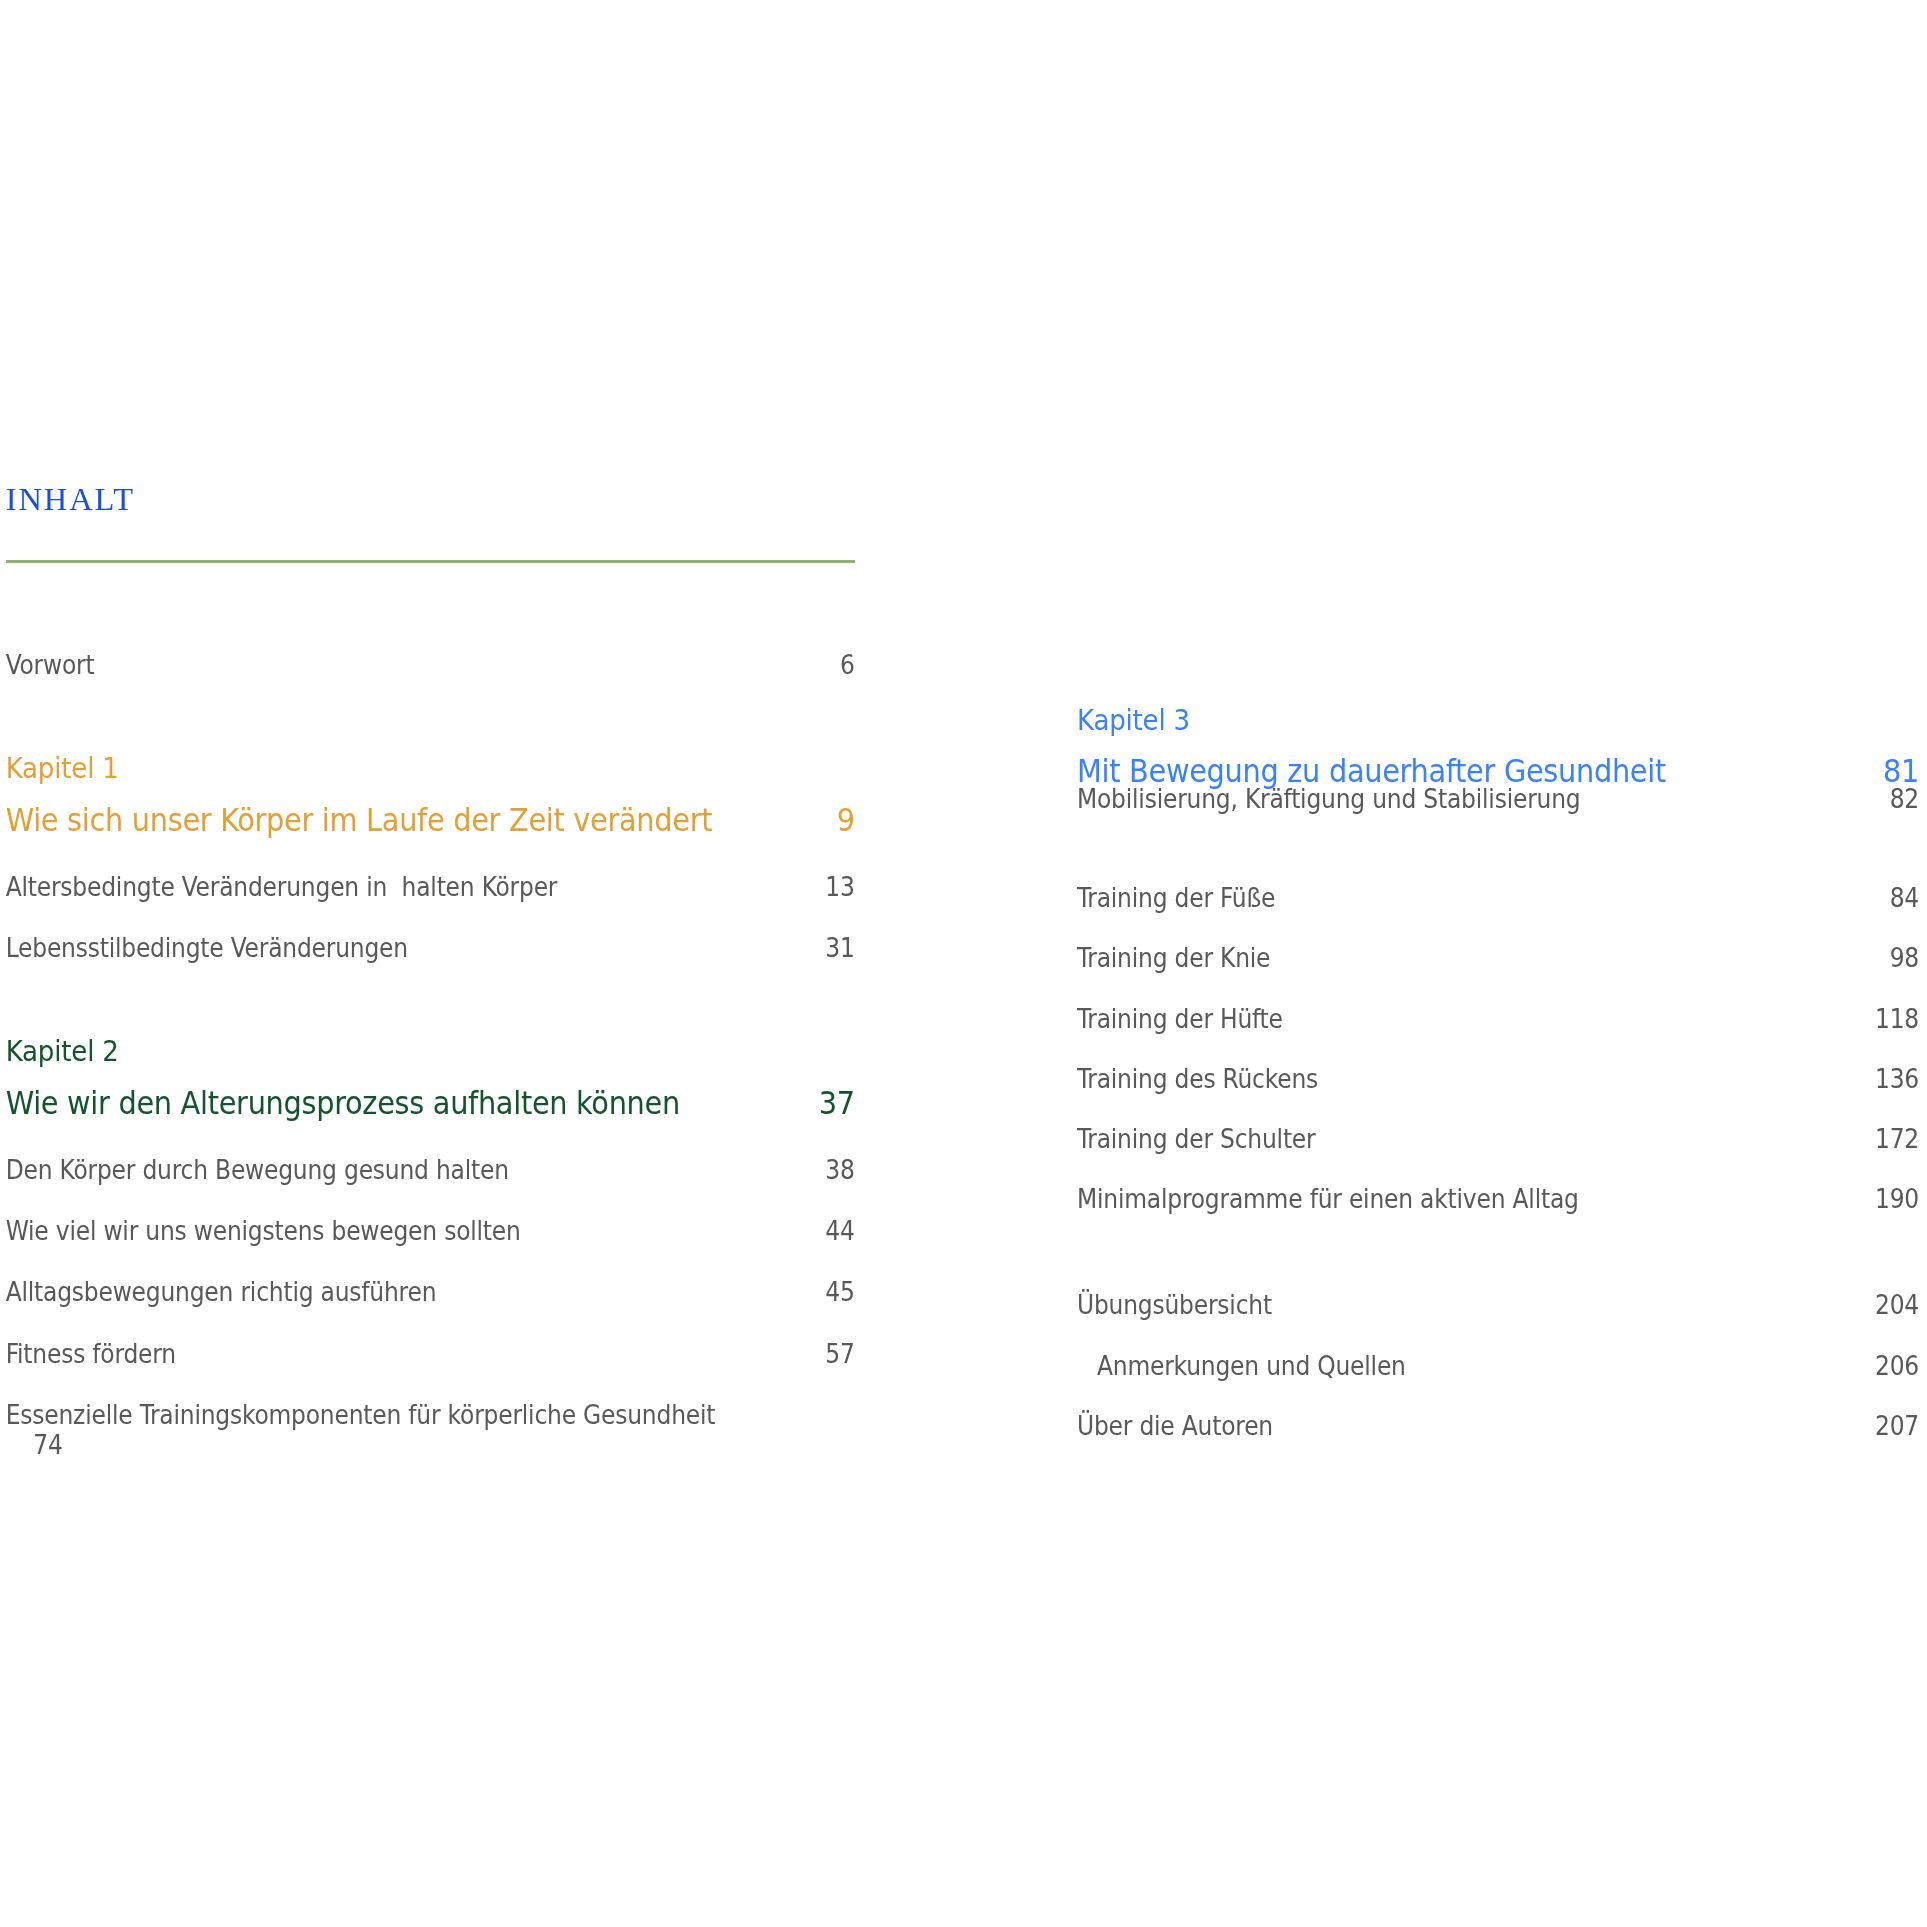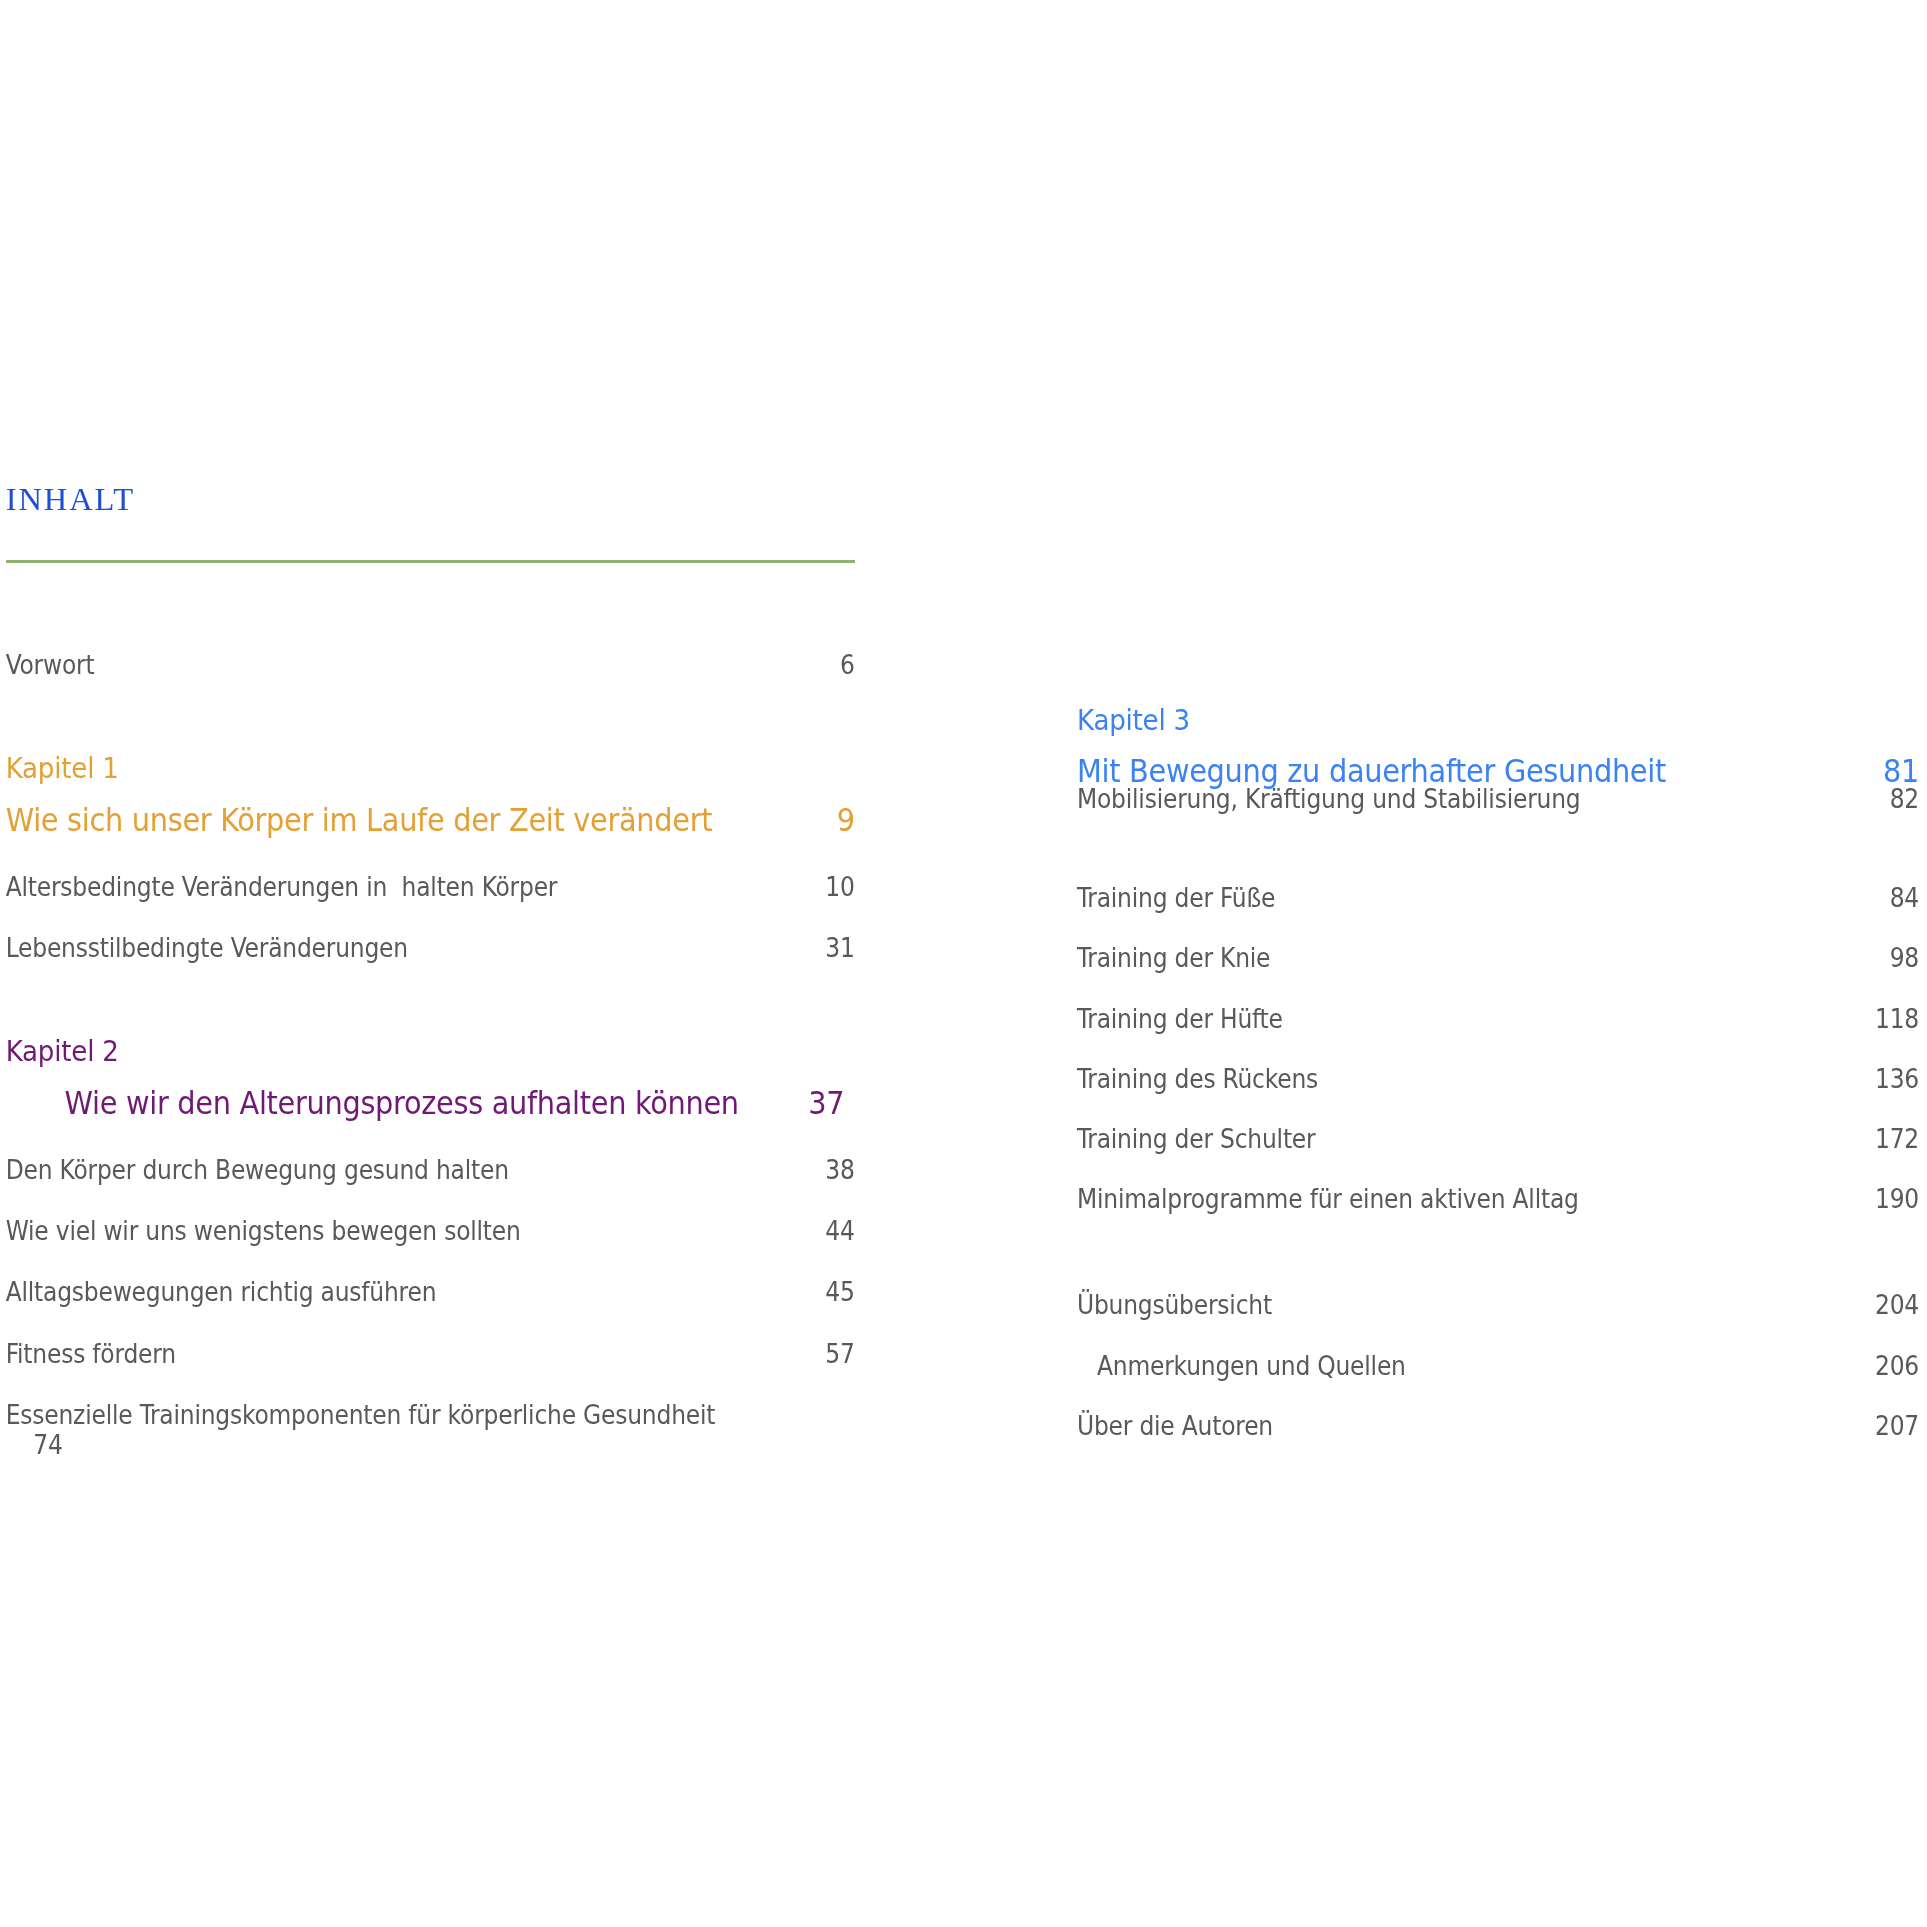--- a/index.html
+++ b/index.html
@@ -95,21 +95,21 @@
   }
   
   .chapter .row-label,
   .chapter .row-page {
     font-size: 32px;
     letter-spacing: -0.3px;
   }
 
   
   .c-orange { color: #e3a034; }
-  .c-blue   { color: #701a75; text-align: center; }
+  .c-blue   { color: #14532d; }
   .c-teal   { color: #3b82f6; }
 
   
   .row-label, .row-page, .chapter-kicker {
     transform-origin: left center;
   }
 </style>
 </head>
 <body>
 
@@ -128,21 +128,21 @@
 
     <div class="chapter-kicker c-orange" style="top:751px;">Kapitel 1</div>
 
     <div class="toc-row chapter" style="top:801px;">
       <span class="row-label c-orange">Wie sich unser Körper im Laufe der Zeit verändert</span>
       <span class="row-page c-orange">9</span>
     </div>
 
     <div class="toc-row entry" style="top:872px;">
       <span class="row-label">Altersbedingte Veränderungen in  halten Körper</span>
-      <span class="row-page">10</span>
+      <span class="row-page">13</span>
     </div>
 
     <div class="toc-row entry" style="top:933px;">
       <span class="row-label">Lebensstilbedingte Veränderungen</span>
       <span class="row-page">31</span>
     </div>
 
     <div class="chapter-kicker c-blue" style="top:1034px;">Kapitel 2</div>
 
     <div class="toc-row chapter" style="top:1084px;">

